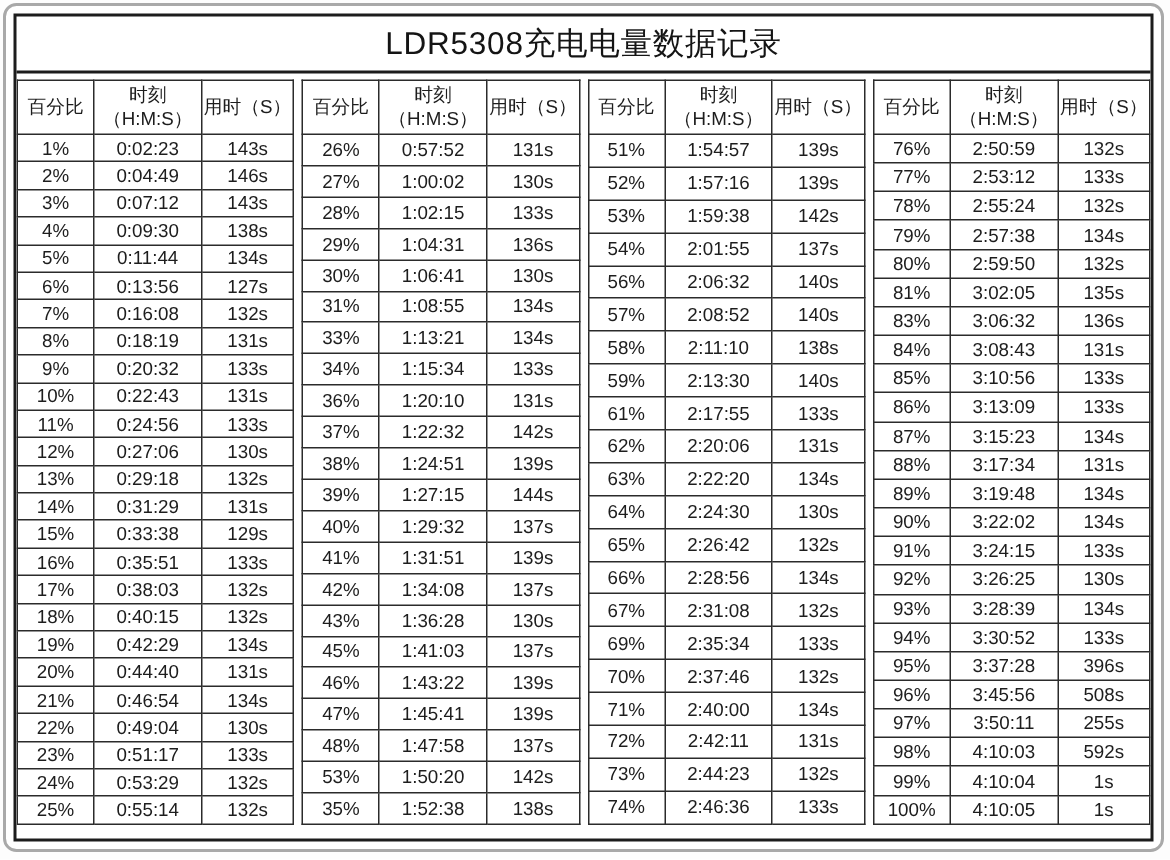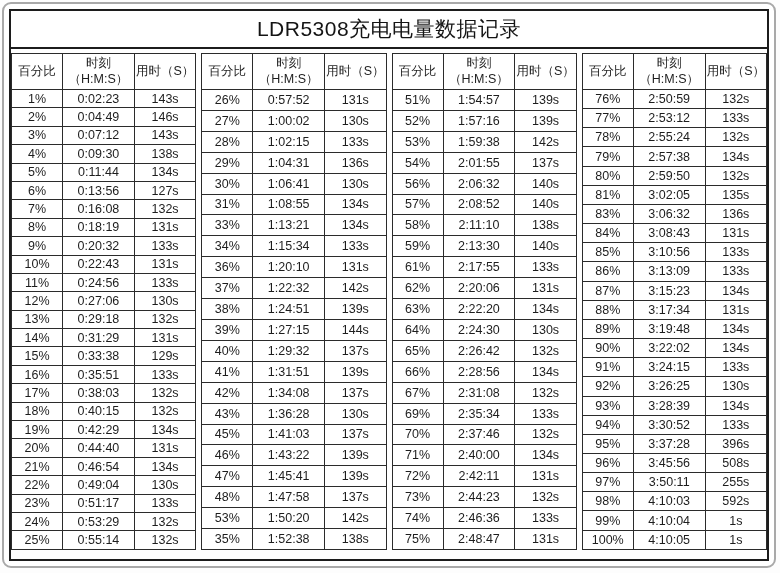--- a/index.html
+++ b/index.html
@@ -424,25 +424,20 @@
             <tr>
               <td>73%</td>
               <td>2:44:23</td>
               <td>132s</td>
             </tr>
             <tr>
               <td>74%</td>
               <td>2:46:36</td>
               <td>133s</td>
             </tr>
-            <tr>
-              <td>75%</td>
-              <td>2:48:47</td>
-              <td>131s</td>
-            </tr>
           </tbody>
       </table>
 
       <table class="group">
         <colgroup>
             <col class="c-p">
             <col class="c-t">
             <col class="c-d">
           </colgroup>
         <thead>

